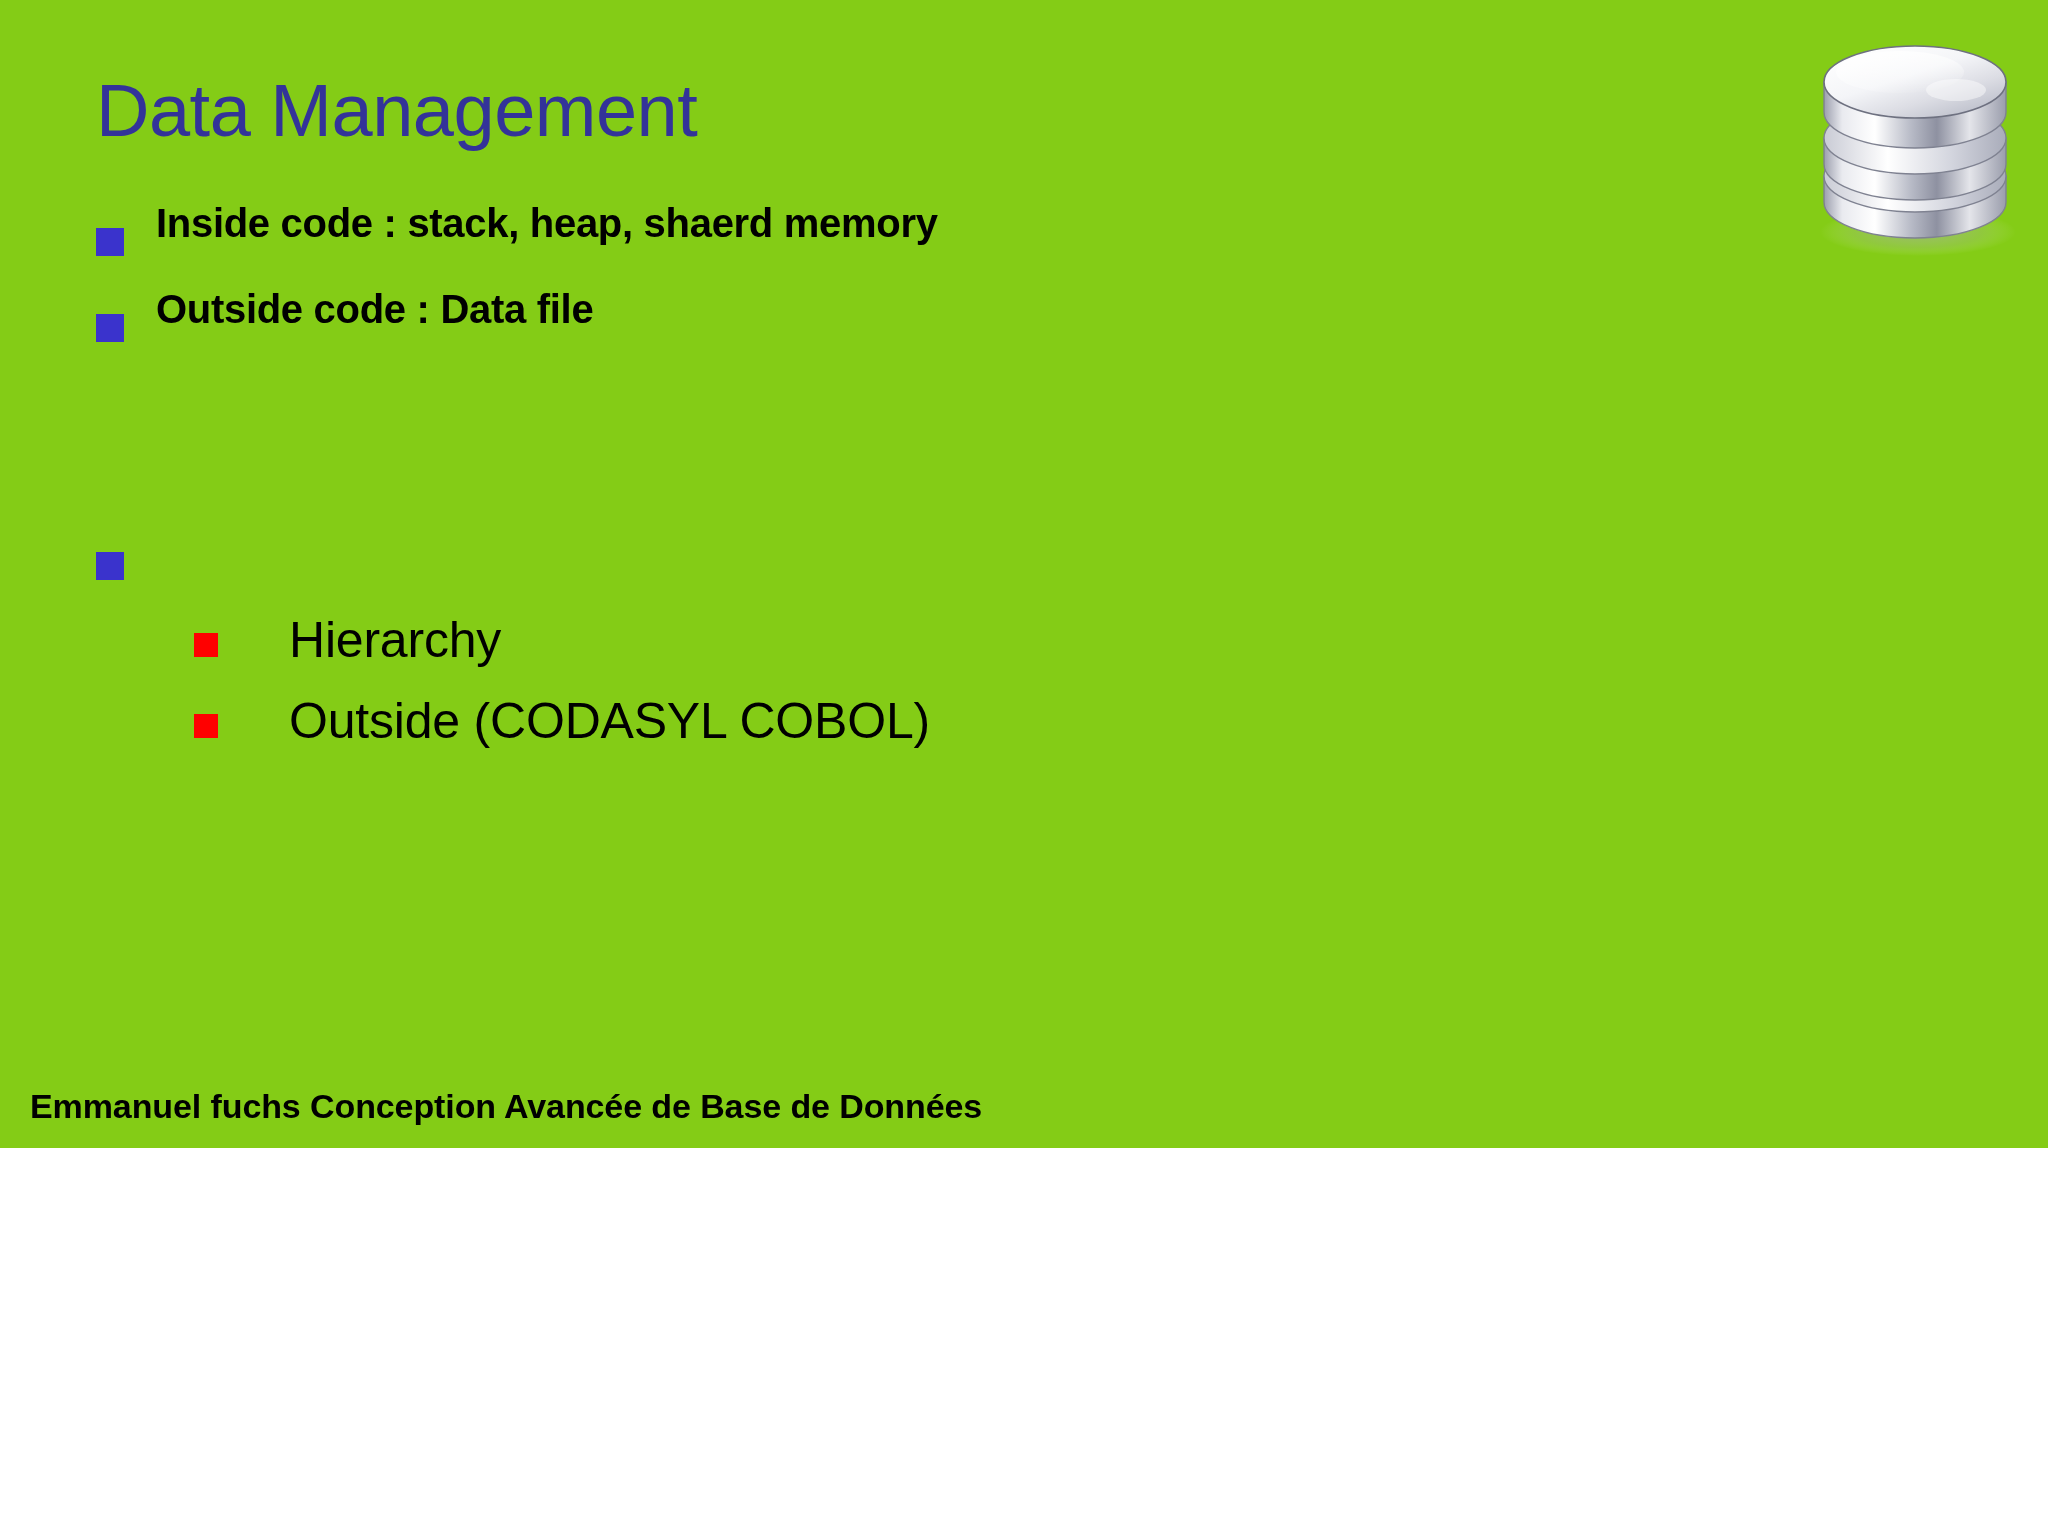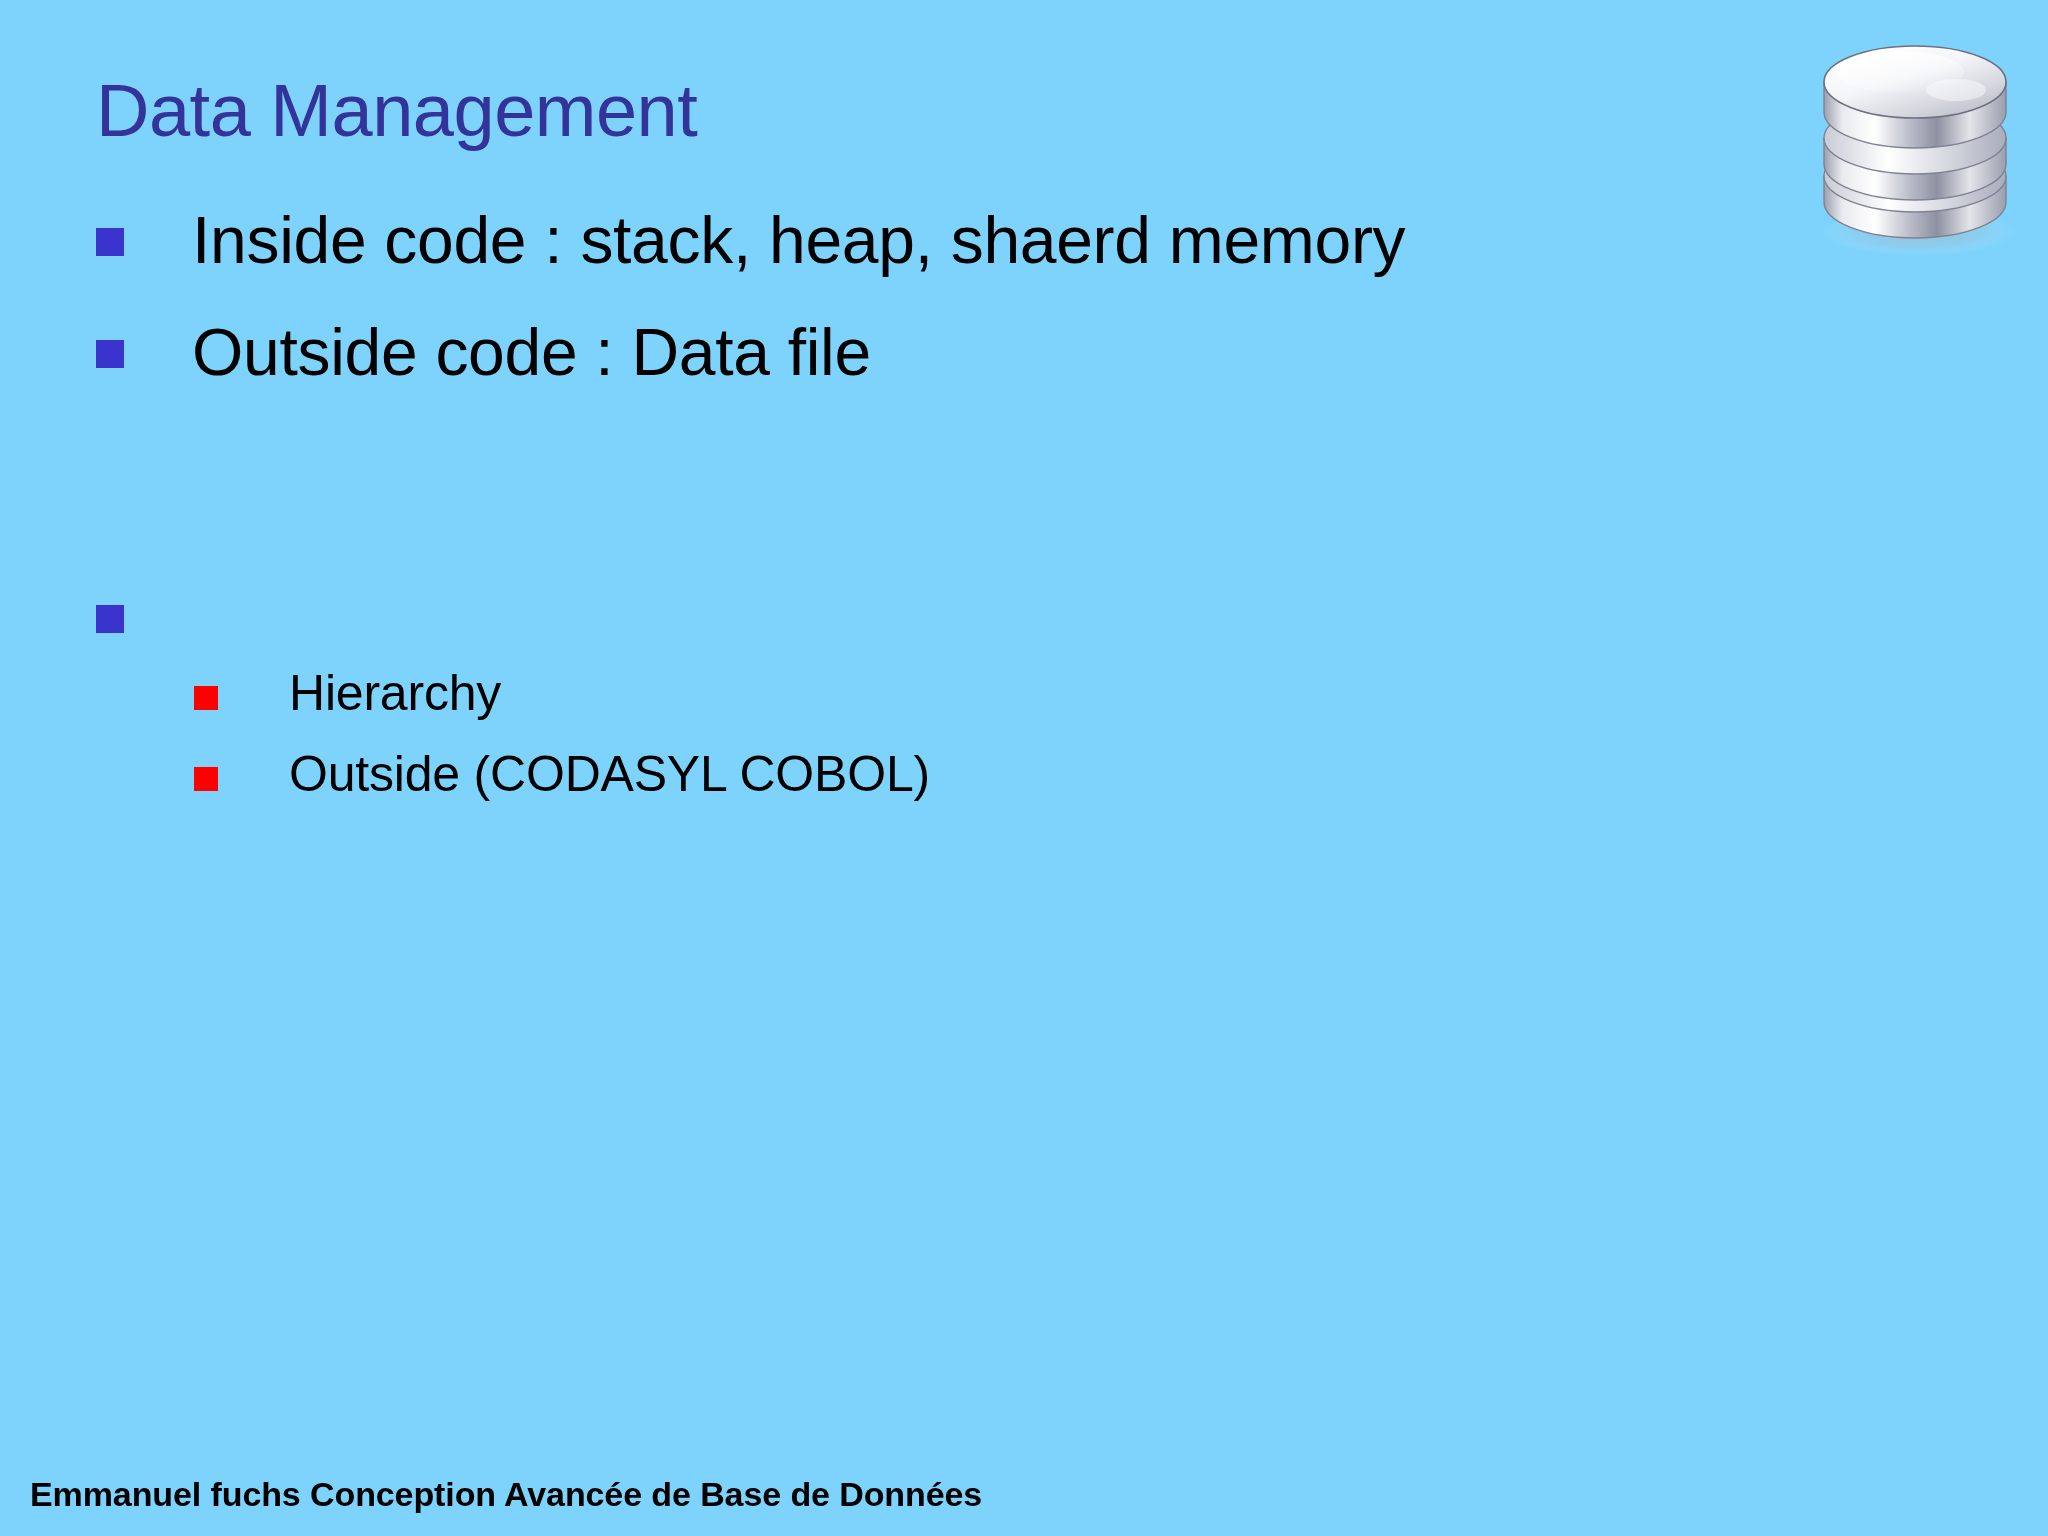--- a/index.html
+++ b/index.html
@@ -5,22 +5,22 @@
 <style>
   * { margin:0; padding:0; box-sizing:border-box; }
   html, body {
     width:2048px; height:1536px;
     background:#ffffff;
     font-family:"Liberation Sans", sans-serif;
     overflow:hidden;
   }
   .slide {
     position:relative;
-    width:2048px; height:1536px;
-    background:#7dd3fc;
+    width:2048px; height:1148px;
+    background:#84cc16;
   }
 
   
   .slide-title {
     position:absolute;
     left:96px; top:72px;
     font-size:74px;
     font-weight:400;
     letter-spacing:-0.5px;
     color:#333399;
@@ -51,26 +51,25 @@
   .bullet-row.lvl1 { margin-bottom:28px; }
 
   .marker-l1 {
     flex:0 0 auto;
     width:28px; height:28px;
     background:#3A33CC;
     margin-top:30px;
     margin-right:32px;
   }
   .text-l1 {
-    font-size:66px;
-    font-weight:400;
+    font-size:40px;
+    font-weight:700;
     color:#000000;
     line-height:1.28;
     letter-spacing:-0.3px;
-    margin-left:36px;
   }
 
   .spacer-row { height:152px; }
 
   .sub-list { margin-top:22px; margin-left:98px; }
   .bullet-row.lvl2 { margin-bottom:16px; }
   .marker-l2 {
     flex:0 0 auto;
     width:24px; height:24px;
     background:#FF0000;

